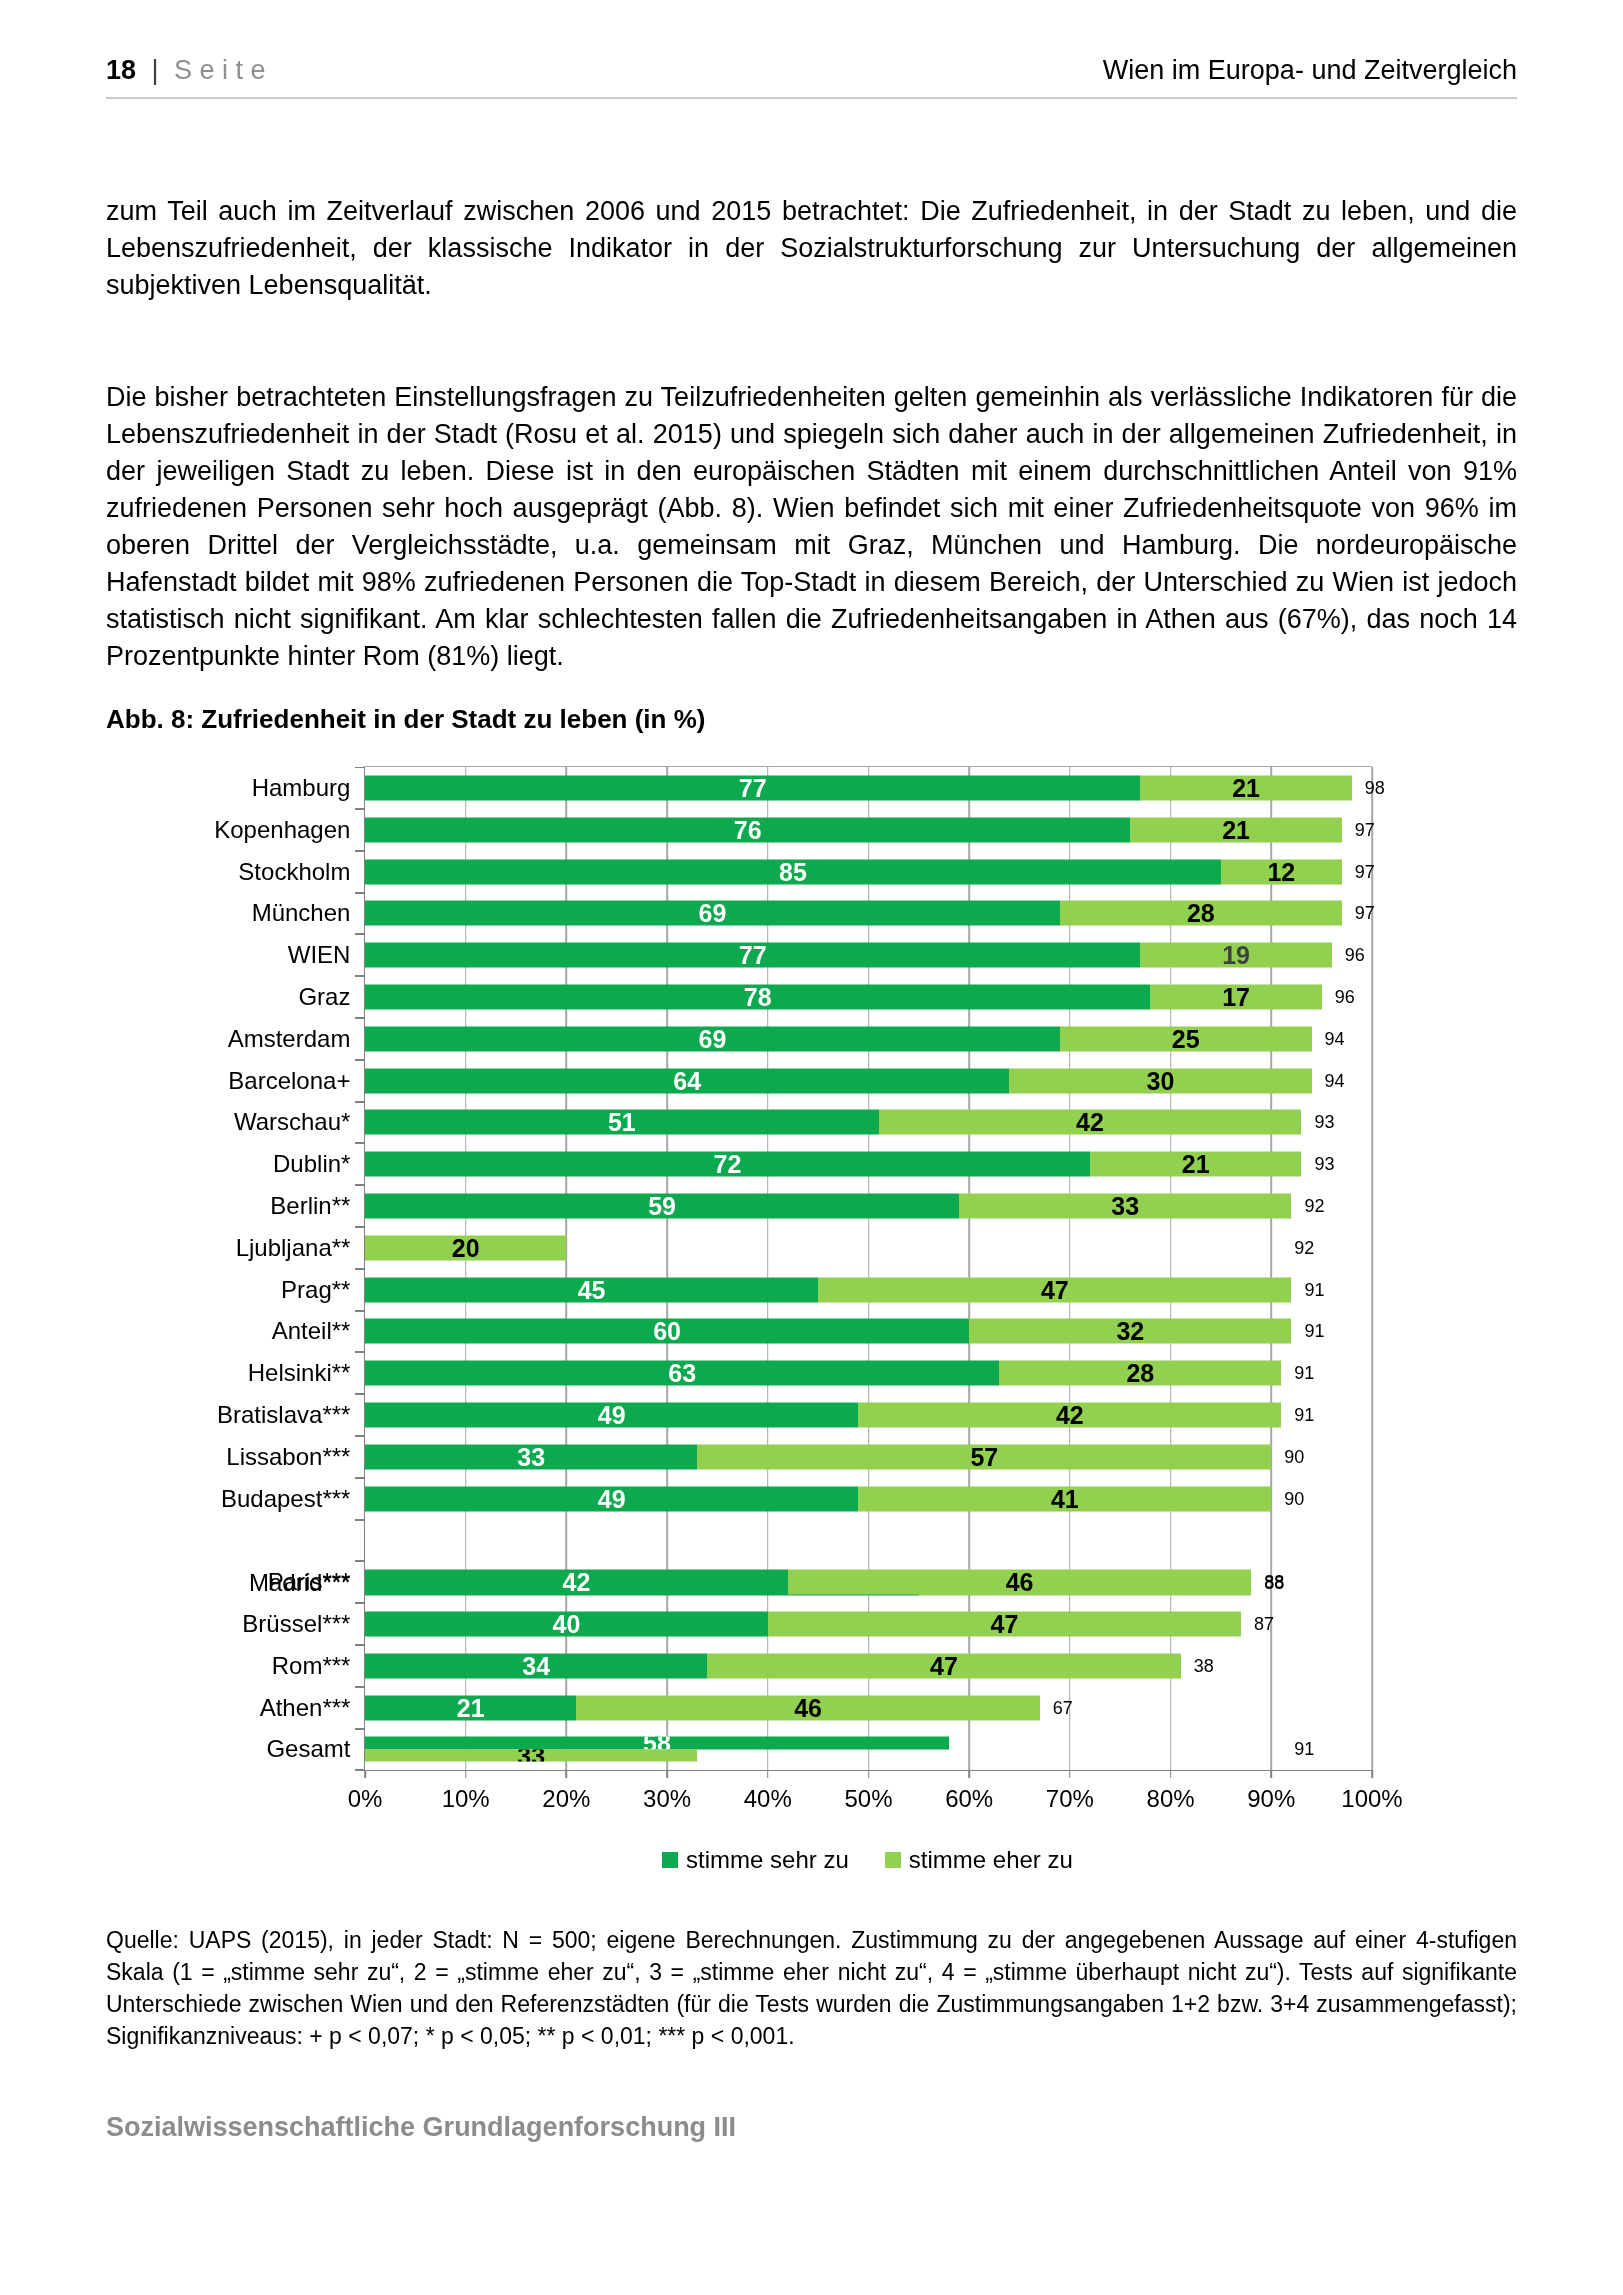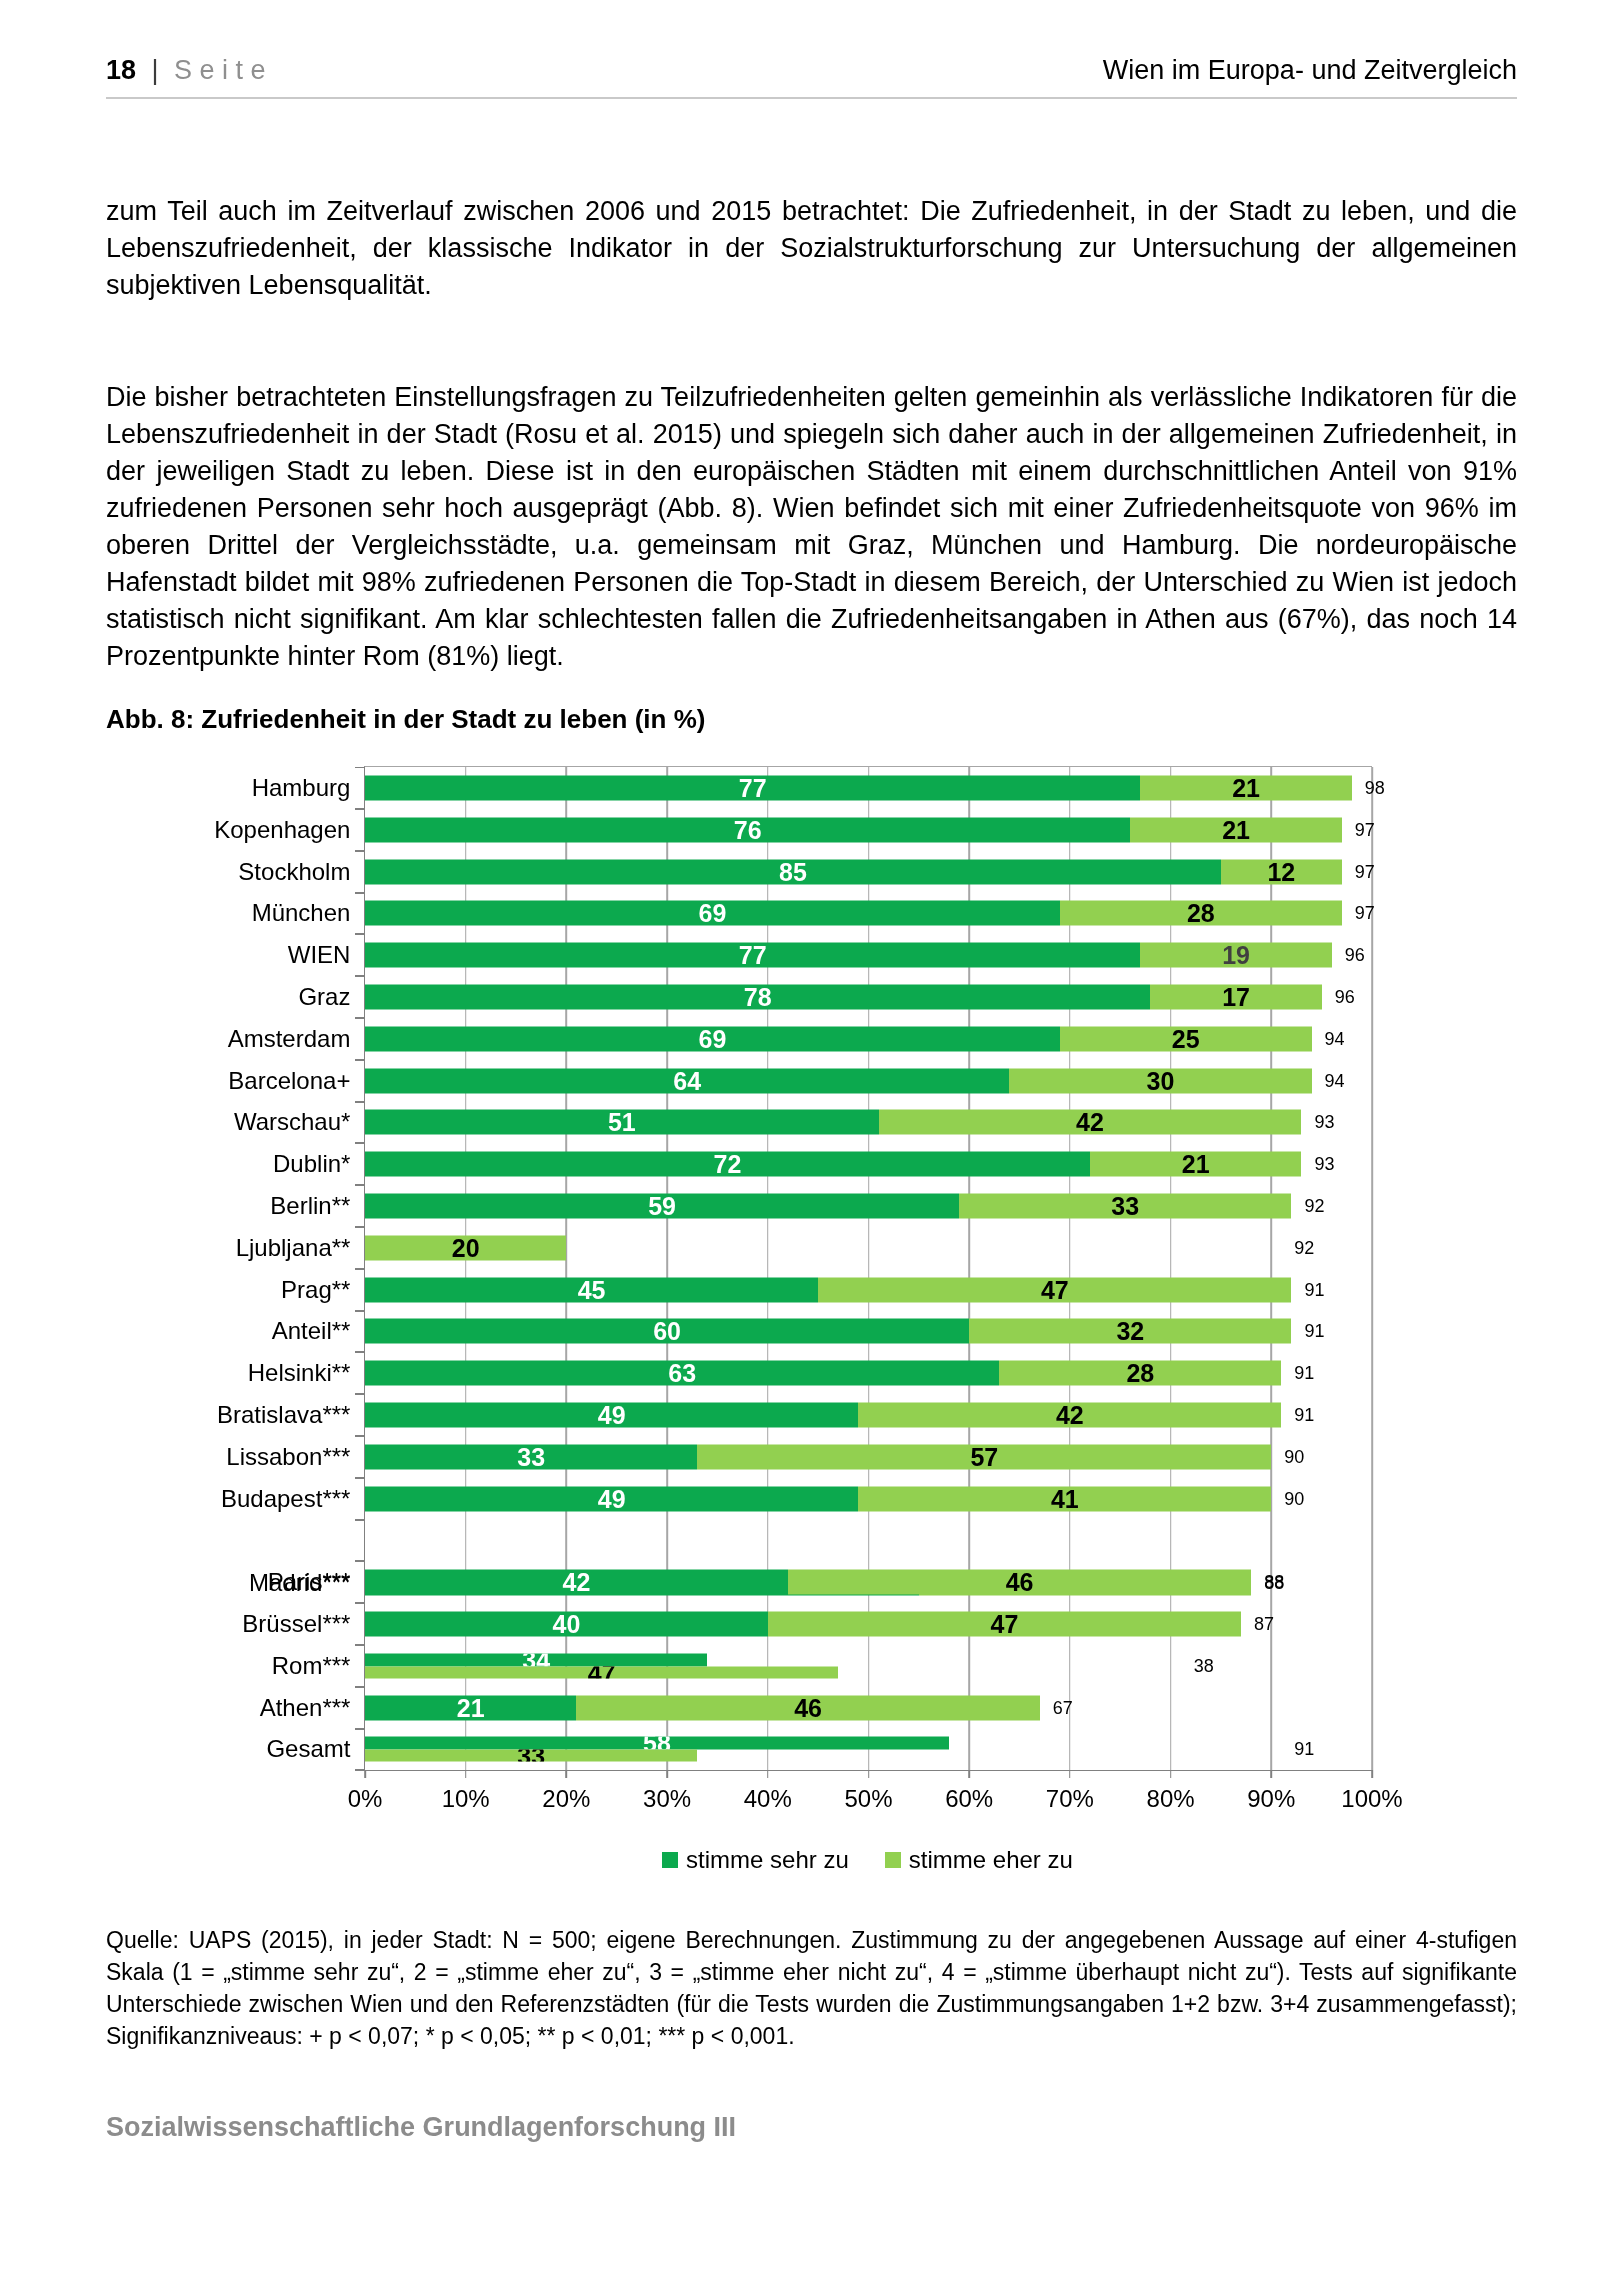--- a/index.html
+++ b/index.html
@@ -318,21 +318,21 @@
     <div class="cat">Brüssel***</div>
     <div class="bars" style="width: 87%;">
       <div class="seg seg0" style="width: 45.977%; background: rgb(12, 169, 78); color: rgb(255, 255, 255);">40</div>
       <div class="seg seg1" style="width: 54.023%; background: rgb(146, 208, 80); color: rgb(0, 0, 0);">47</div>
     </div>
     <div class="total" style="left: calc(87% + 13px);">87</div>
   </div>
 
   <div class="chart-row" style="top: 878px;">
     <div class="cat">Rom***</div>
-    <div class="bars" style="width: 81%; flex-direction: column;">
+    <div class="bars" style="width: 81%;">
       <div class="seg seg0" style="width: 41.9753%; background: rgb(12, 169, 78); color: rgb(255, 255, 255);">34</div>
       <div class="seg seg1" style="width: 58.0247%; background: rgb(146, 208, 80); color: rgb(0, 0, 0);">47</div>
     </div>
     <div class="total" style="left: calc(81% + 13px);">38</div>
   </div>
 
   <div class="chart-row" style="top: 920px;">
     <div class="cat">Athen***</div>
     <div class="bars" style="width: 67%;">
       <div class="seg seg0" style="width: 31.3433%; background: rgb(12, 169, 78); color: rgb(255, 255, 255);">21</div>

